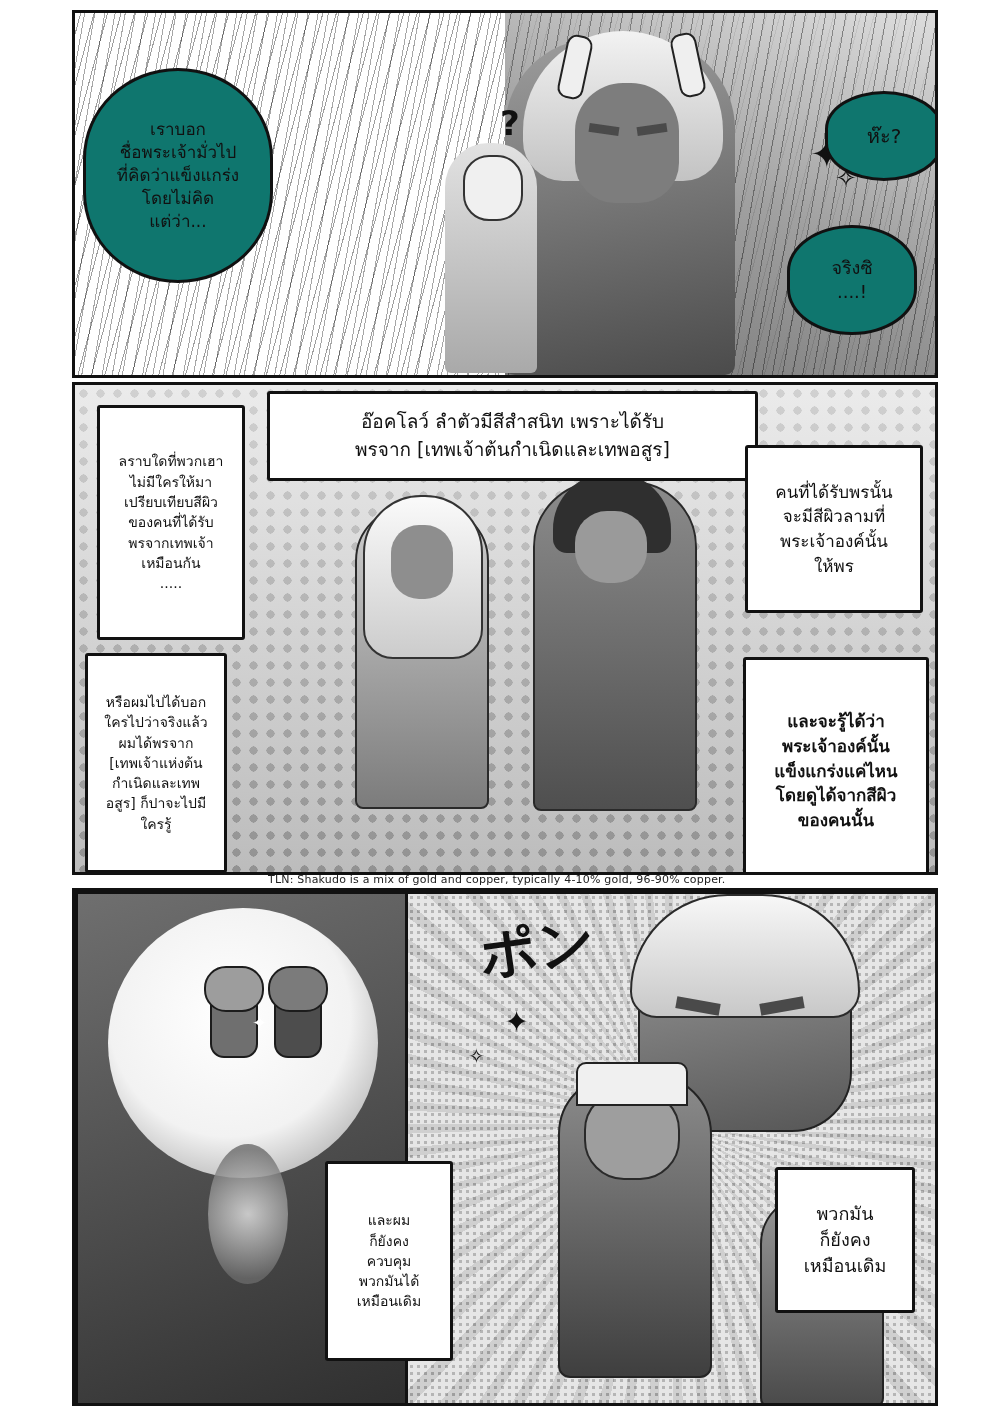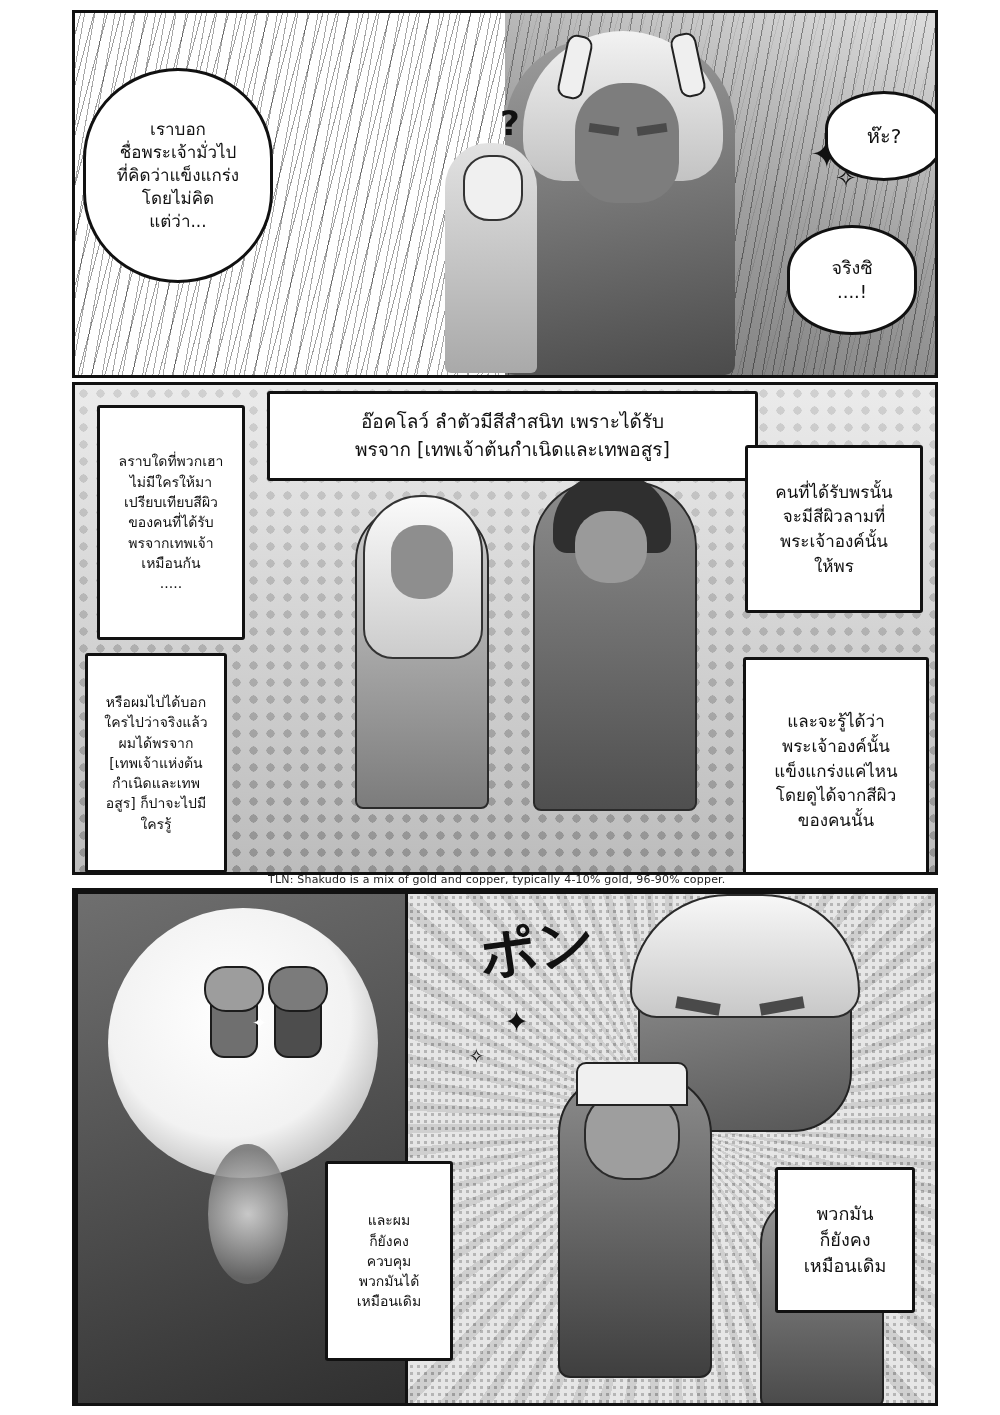--- a/index.html
+++ b/index.html
@@ -25,21 +25,21 @@
   .tone-dark{background:linear-gradient(160deg,#6f6f6f,#2f2f2f);}
   .speed{
     background:repeating-linear-gradient(105deg,#ffffff 0px,#ffffff 5px,#9e9e9e 5px,#9e9e9e 6px,#ffffff 6px,#ffffff 13px);
   }
   .radial-burst{
     background:repeating-conic-gradient(from 0deg at 50% 45%, #ffffff 0deg 3deg, #bdbdbd 3deg 5deg);
   }
 
   
   .bubble{
-    position:absolute;background:#ffffff;border:3px solid #111;border-radius:50% / 42%;
+    position:absolute;background:#0f766e;border:3px solid #111;border-radius:50% / 42%;
     display:flex;align-items:center;justify-content:center;text-align:center;
     padding:10px 12px;box-sizing:border-box;line-height:1.35;color:#111;
   }
   .box{
     position:absolute;background:#fff;border:3px solid #111;border-radius:3px;
     display:flex;align-items:center;justify-content:center;text-align:center;
     padding:8px 10px;box-sizing:border-box;line-height:1.45;color:#111;
   }
   .th{font-family:"DejaVu Sans", sans-serif;}
 
@@ -126,21 +126,21 @@
 ผมได้พรจาก
 [เทพเจ้าแห่งต้น
 กำเนิดและเทพ
 อสูร] ก็ปาจะไปมี
 ใครรู้</div>
 
     <div class="box th" style="left:670px;top:60px;width:178px;height:168px;font-size:17px;white-space:pre-line;text-align:center;">คนที่ได้รับพรนั้น
 จะมีสีผิวลามที่
 พระเจ้าองค์นั้น
 ให้พร</div>
-    <div class="box th" style="left:668px;top:272px;width:186px;height:228px;font-size:17px;white-space:pre-line;">และจะรู้ได้ว่า
+    <div class="box th" style="left:668px;top:272px;width:186px;height:228px;font-size:17px;white-space:pre-line;font-weight:bold;">และจะรู้ได้ว่า
 พระเจ้าองค์นั้น
 แข็งแกร่งแค่ไหน
 โดยดูได้จากสีผิว
 ของคนนั้น</div>
 
   </div>
 
   <div class="tln th" style="left:268px;top:873px;">TLN: Shakudo is a mix of gold and copper, typically 4-10% gold, 96-90% copper.</div>
 
   <div class="panel" style="left:72px;top:888px;width:860px;height:512px;">

